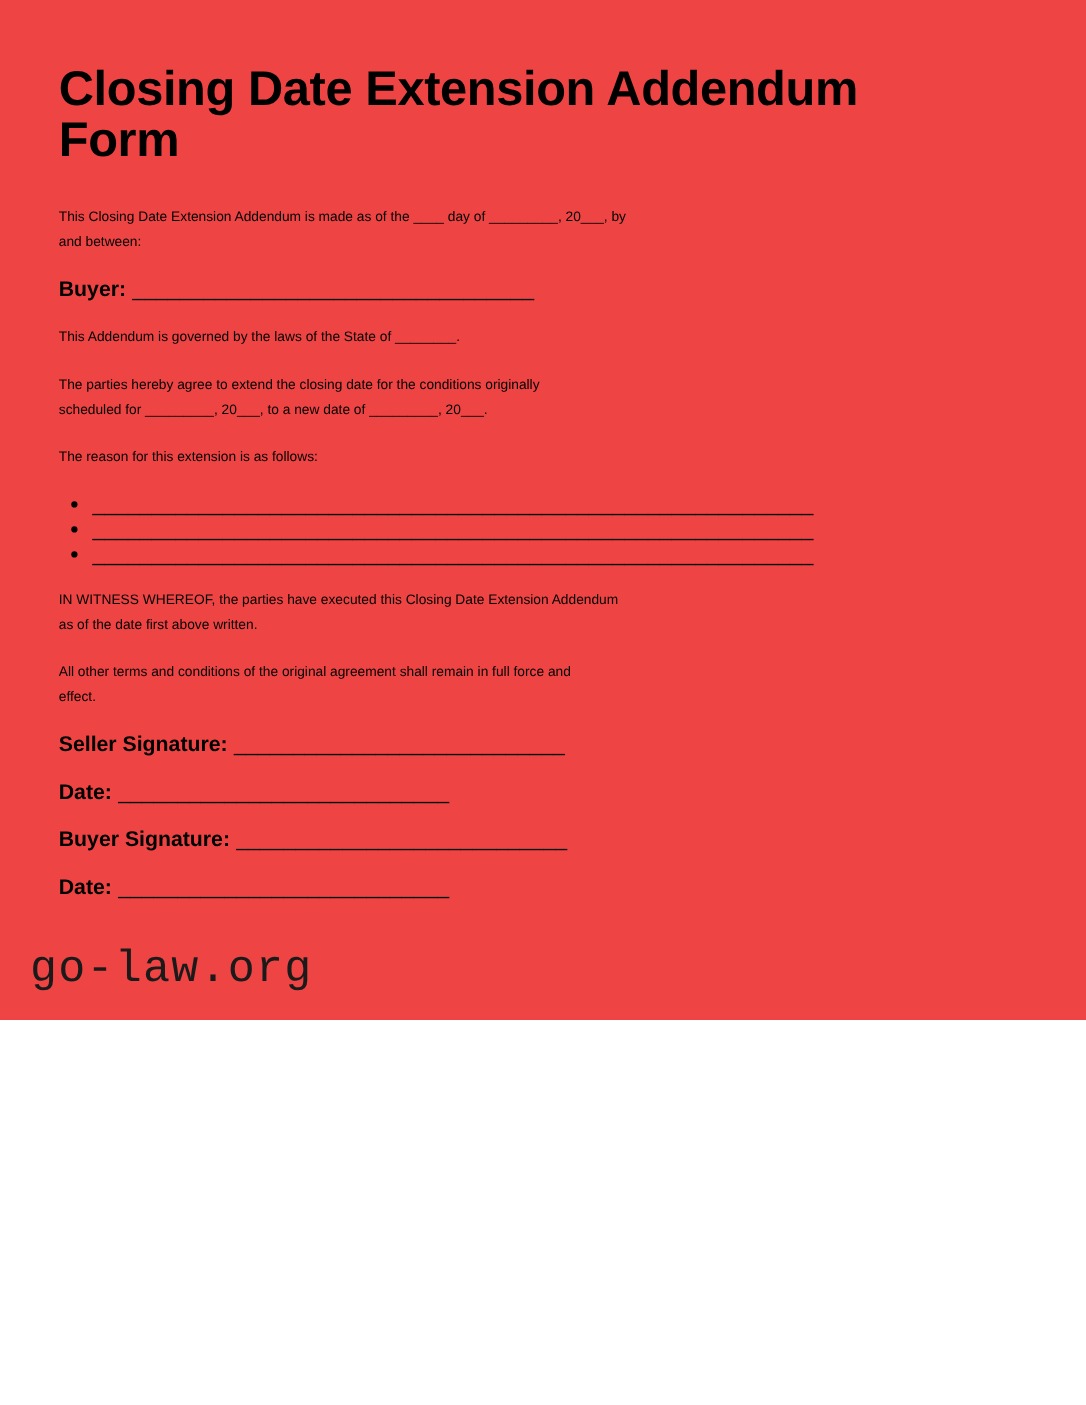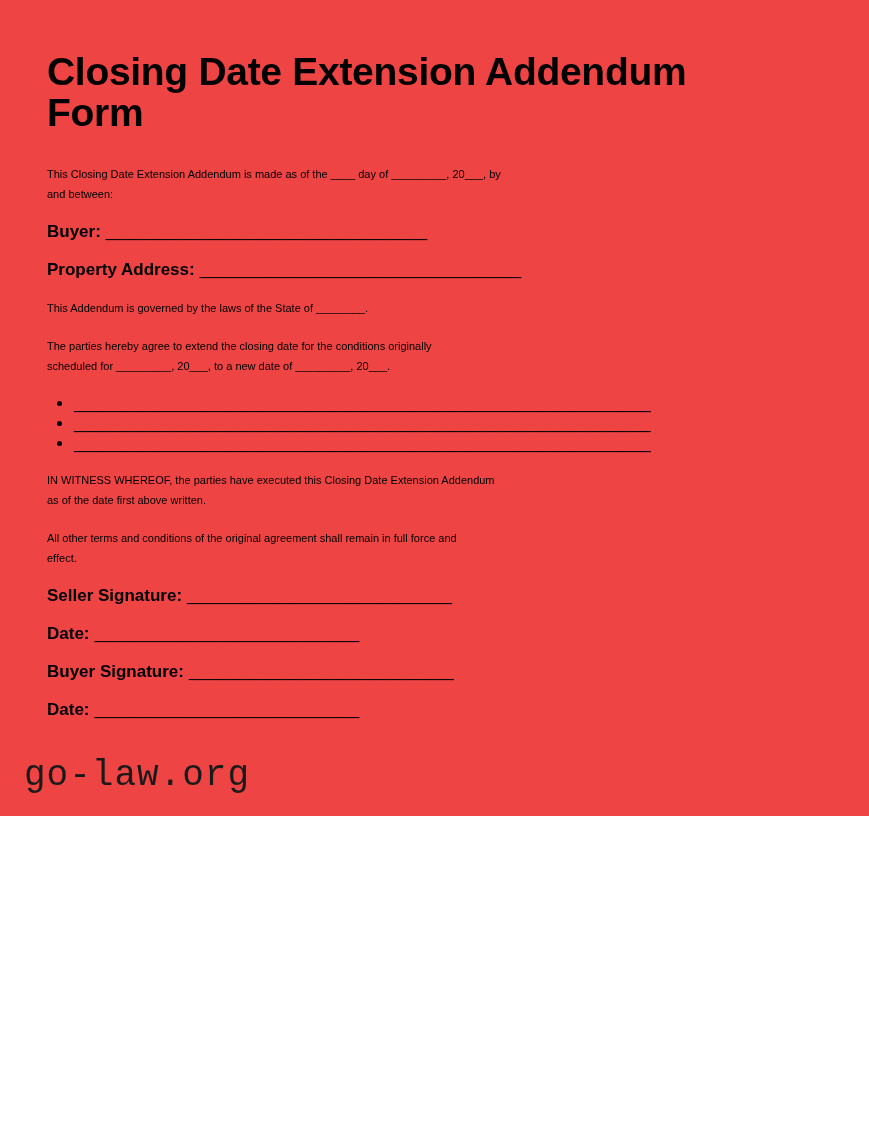--- a/index.html
+++ b/index.html
@@ -75,27 +75,27 @@
 
     <h1 class="doc-title">Closing Date Extension Addendum
 Form</h1>
 
     <p class="body-text">This Closing Date Extension Addendum is made as of the ____ day of _________, 20___, by
 and between:</p>
 
 
     <p class="field-row"><span class="field-label">Buyer:</span><span class="blank">__________________________________</span></p>
 
-    <p class="field-row"><span class="field-label">Property Address:</span><span class="blank">__________________________________</span></p>
 
     <p class="body-text">This Addendum is governed by the laws of the State of ________.</p>
 
     <p class="body-text">The parties hereby agree to extend the closing date for the conditions originally
 scheduled for _________, 20___, to a new date of _________, 20___.</p>
 
+    <p class="body-text">The reason for this extension is as follows:</p>
 
     <ul class="reason-list">
       <li>_____________________________________________________________</li>
       <li>_____________________________________________________________</li>
       <li>_____________________________________________________________</li>
     </ul>
 
     <p class="body-text">IN WITNESS WHEREOF, the parties have executed this Closing Date Extension Addendum
 as of the date first above written.</p>
 

